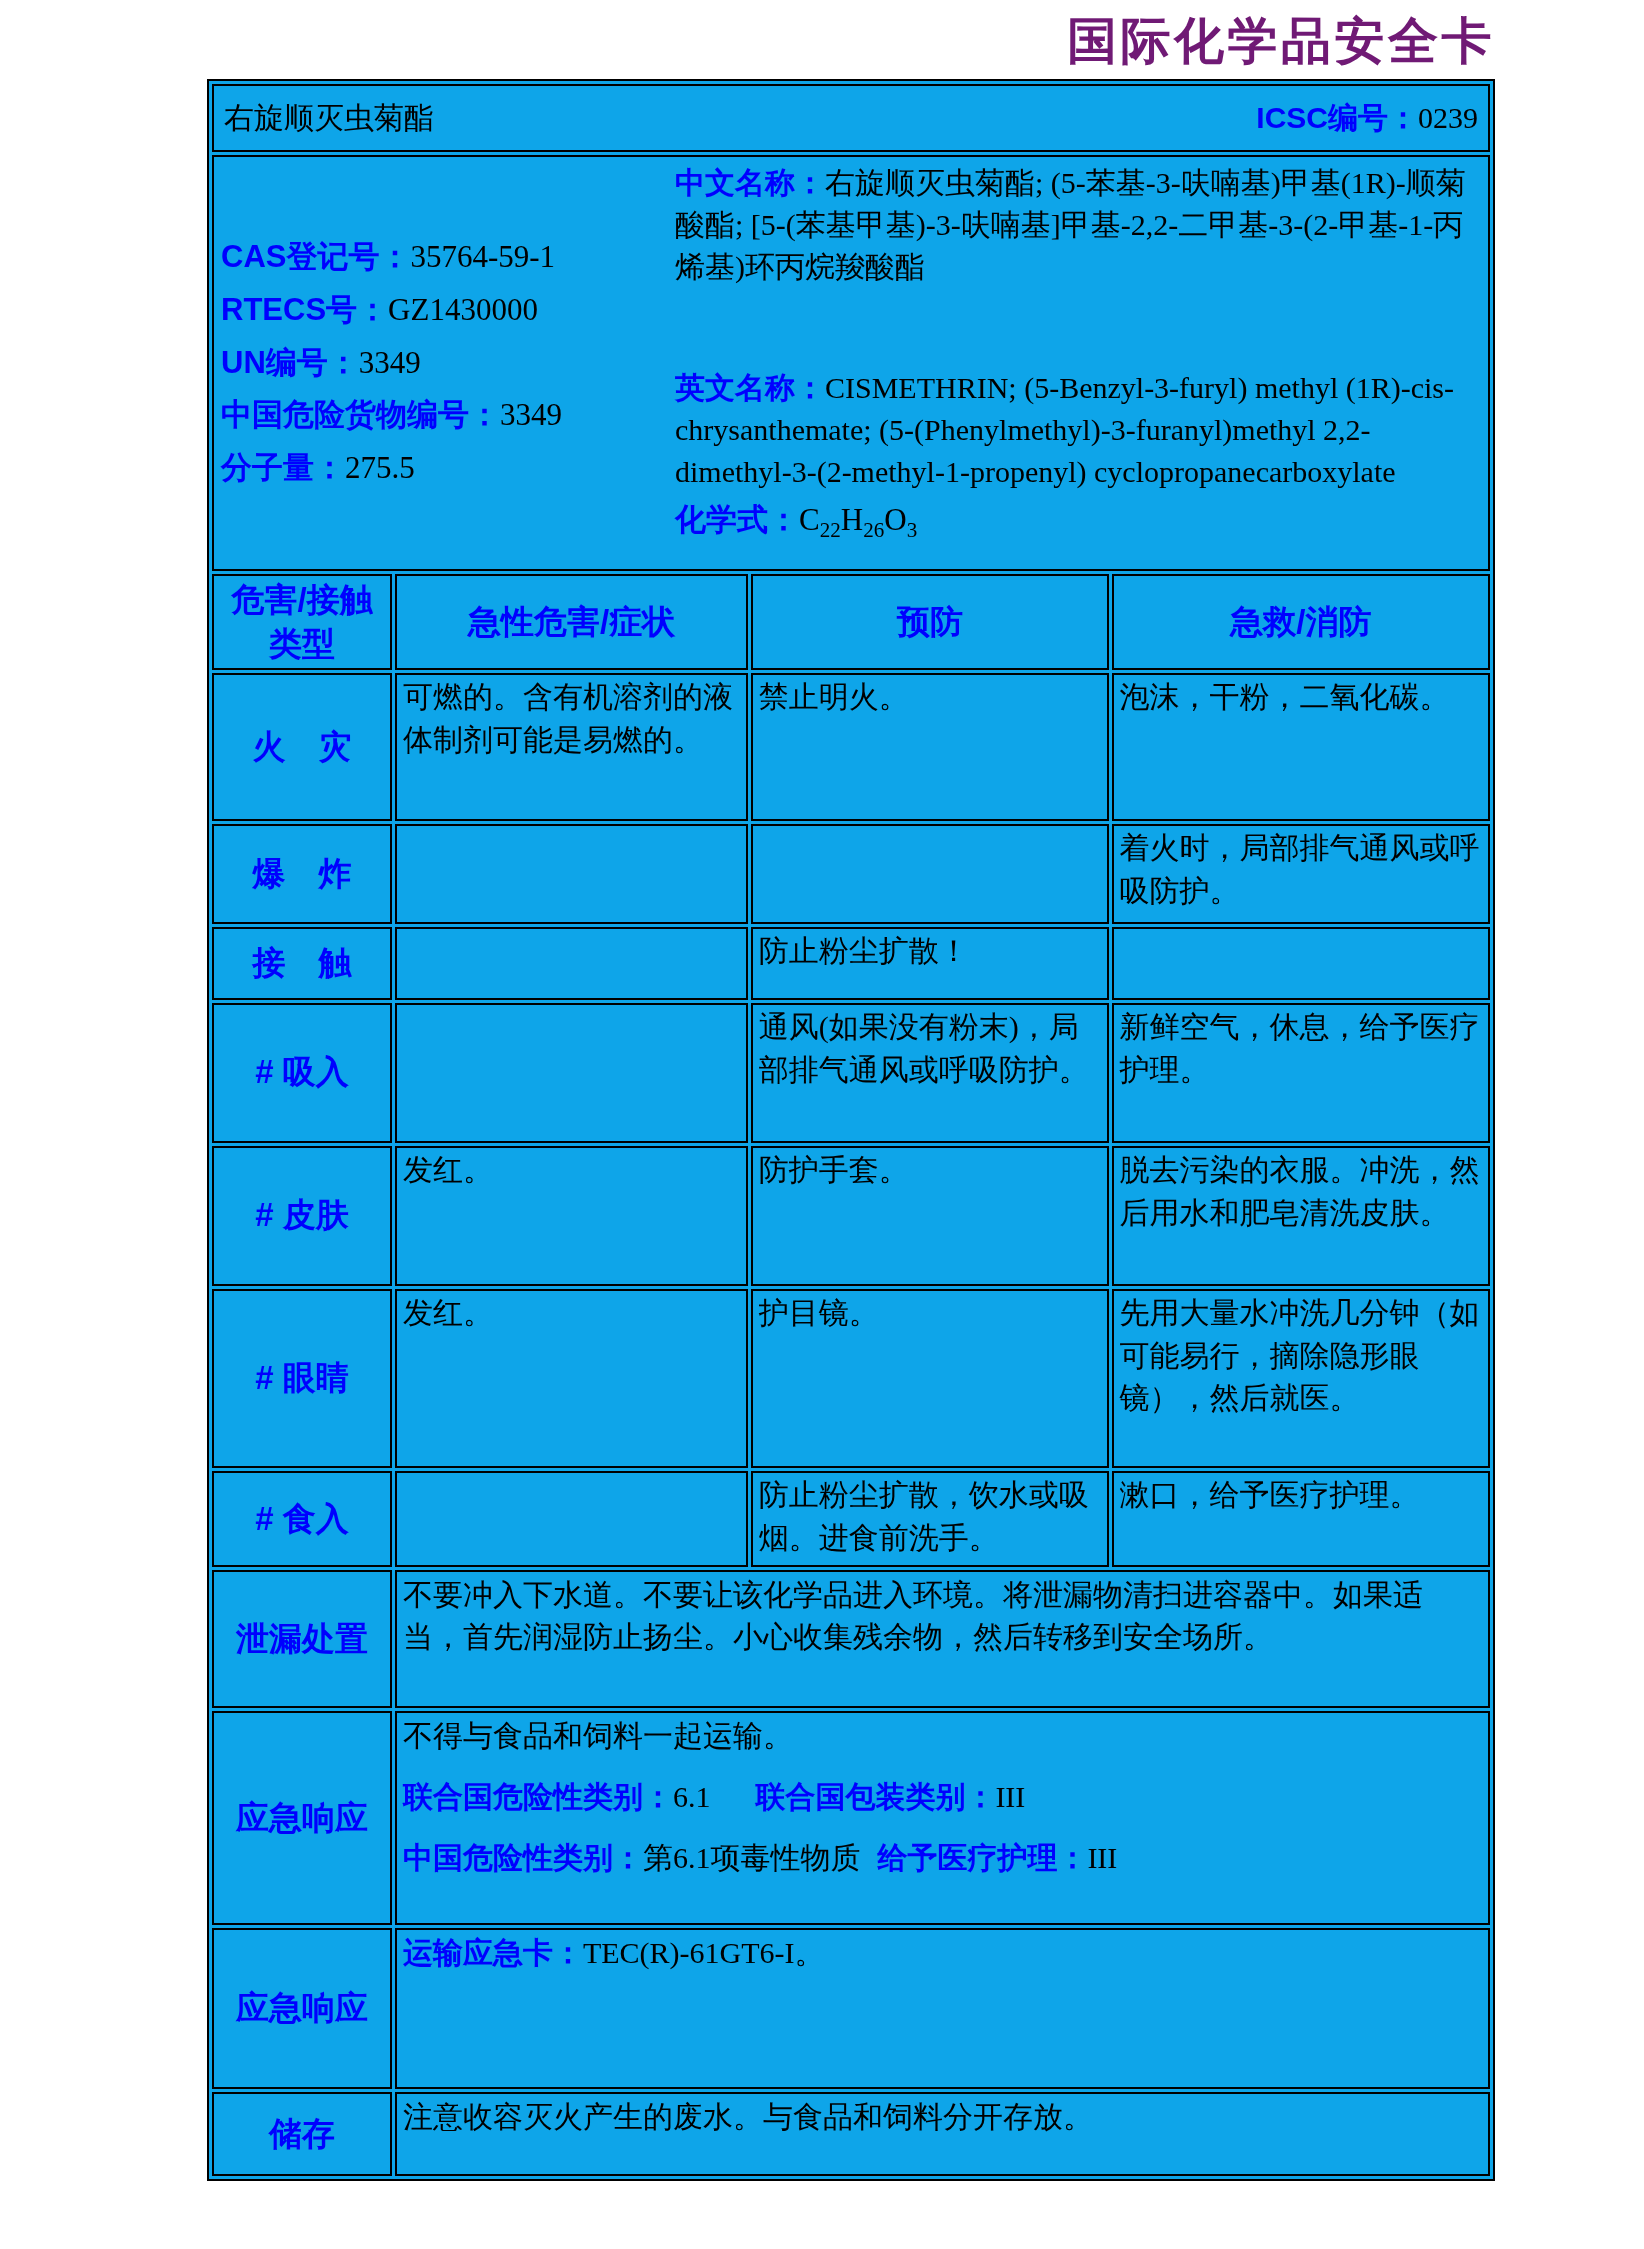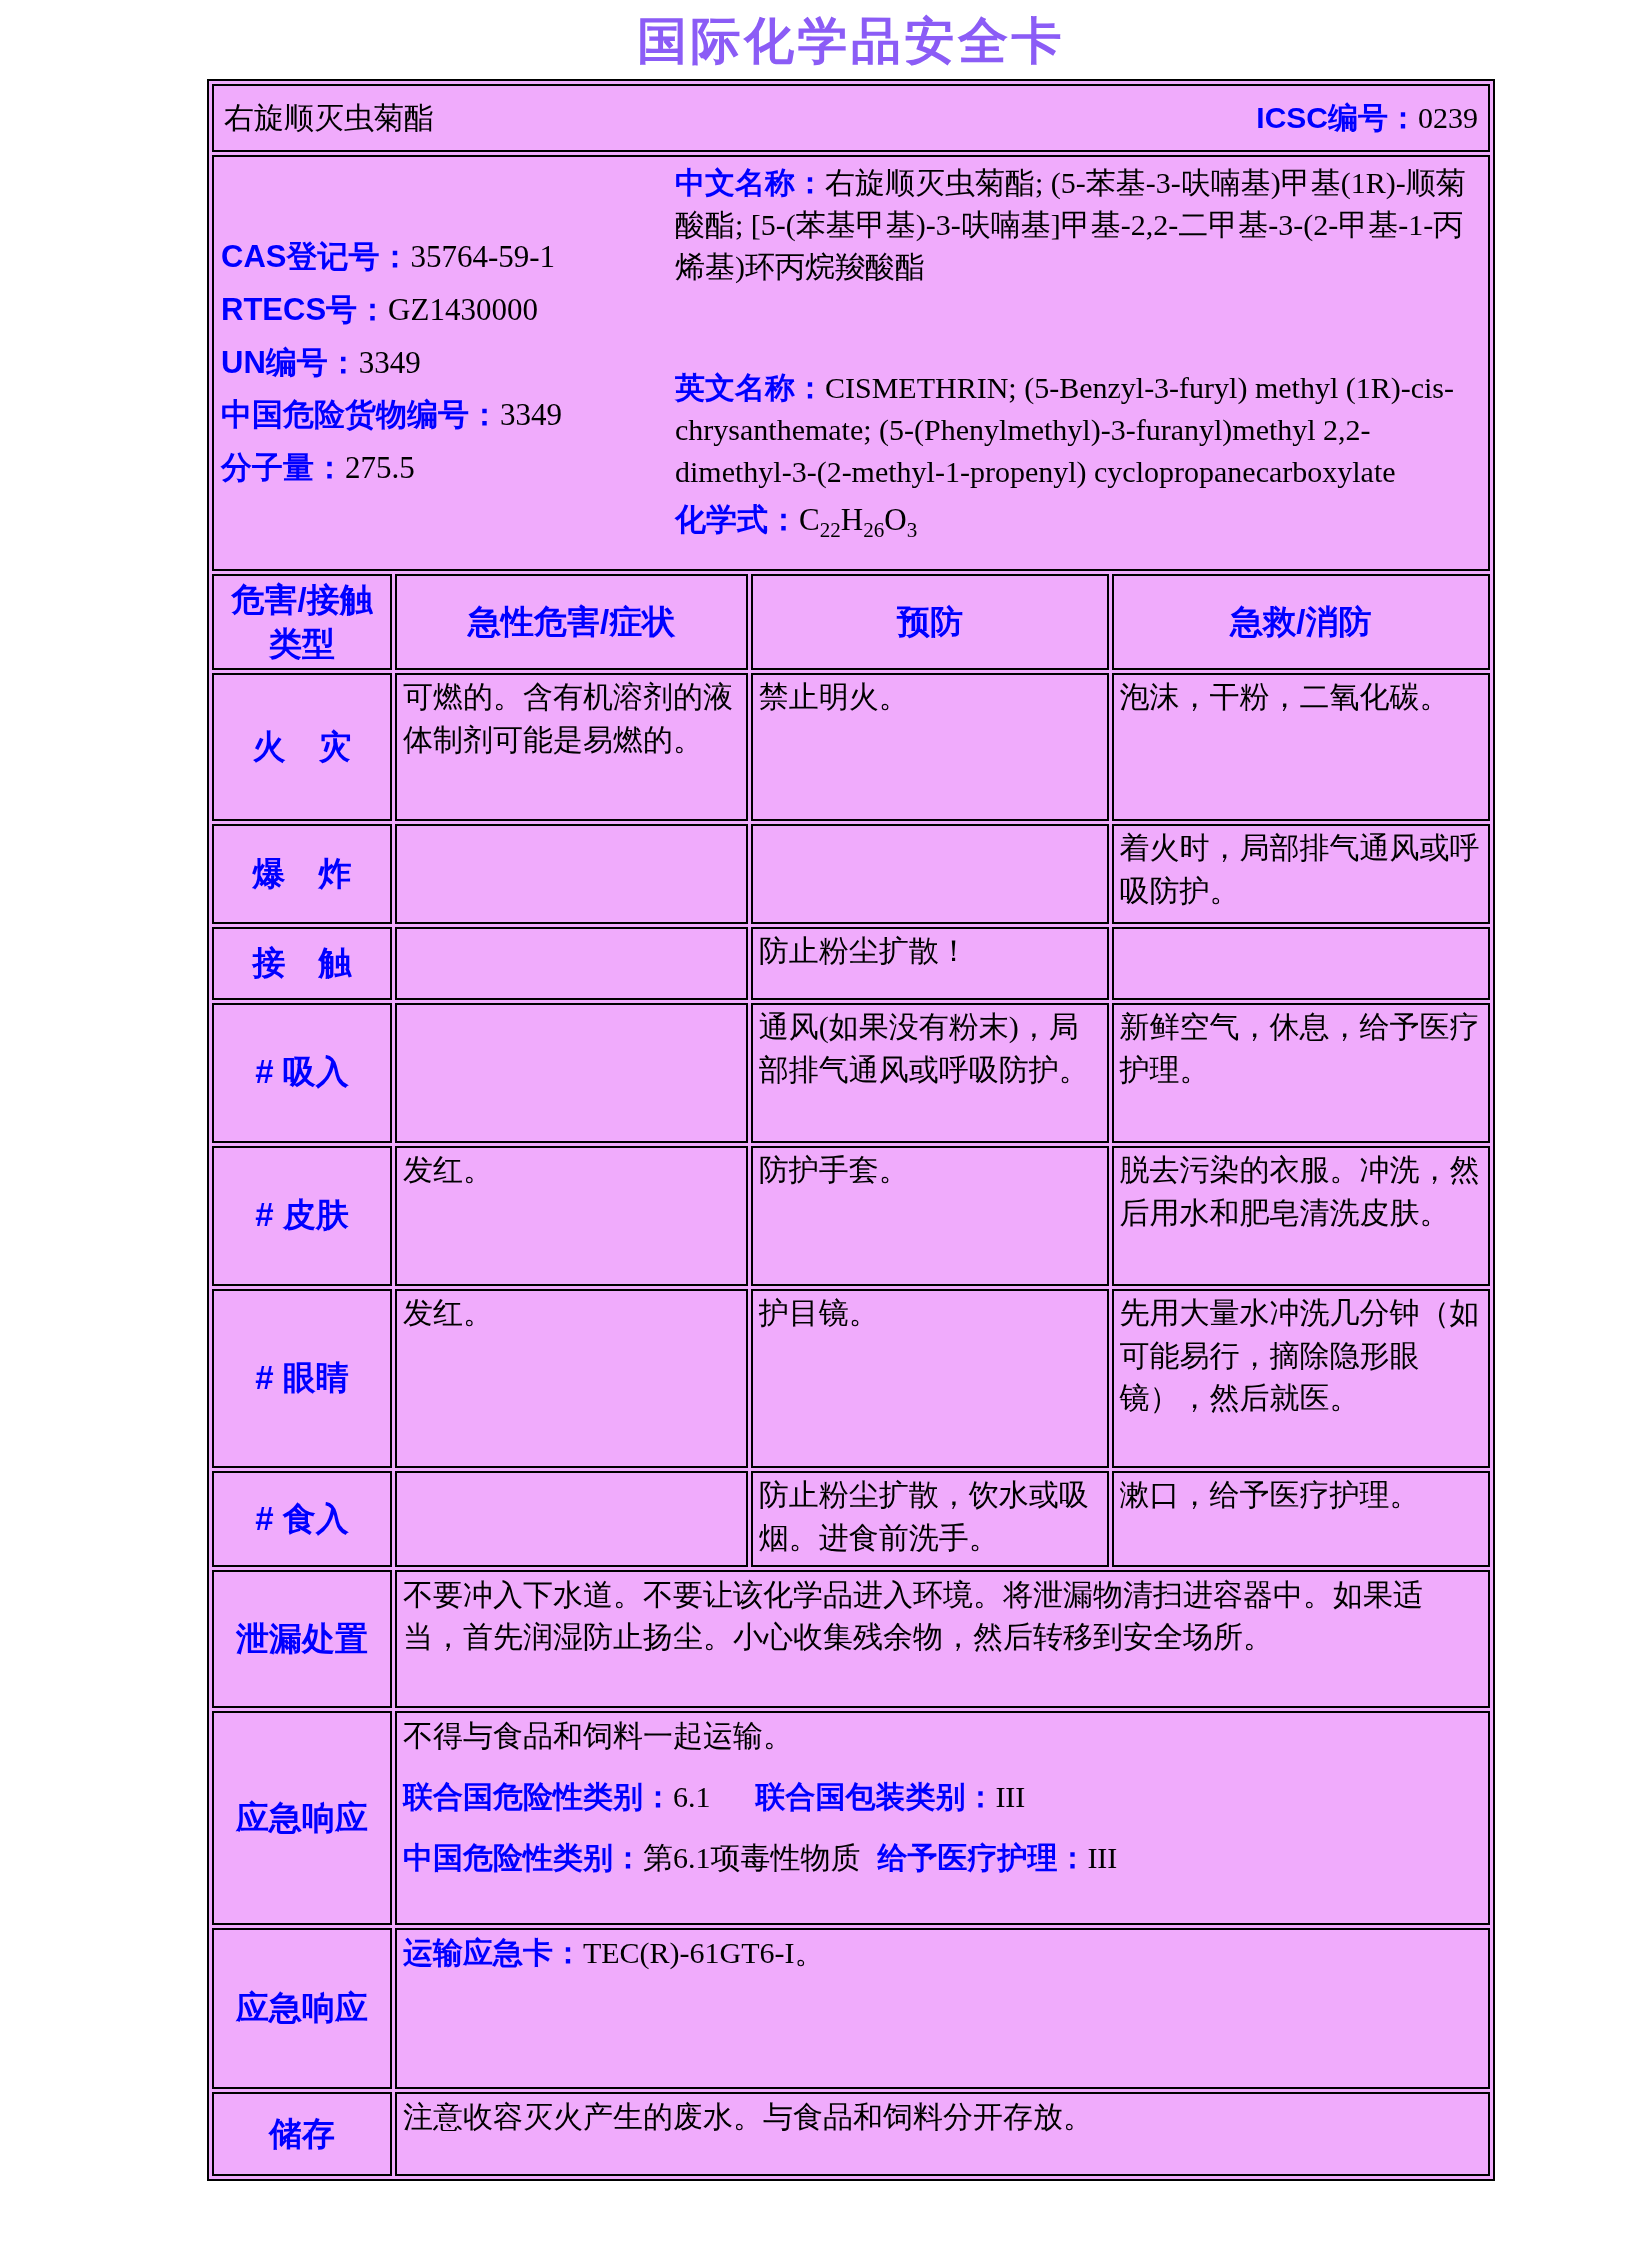--- a/index.html
+++ b/index.html
@@ -15,36 +15,36 @@
     width: 1644px;
     height: 2250px;
     overflow: hidden;
   }
   .container {
     width: 1288px;
     margin-left: 207px;
     padding-top: 14px;
   }
   .title {
-    text-align: center;
-    color: #8b5cf6;
+    text-align: right;
+    color: #701a75;
     font-family: "Liberation Sans", "DejaVu Sans", sans-serif;
     font-weight: bold;
     font-size: 50px;
     letter-spacing: 3.5px;
     line-height: 1.1;
     margin: 0 0 10px 0;
   }
   table.card {
     width: 100%;
     table-layout: fixed;
     border-collapse: separate;
     border-spacing: 3.5px;
     border: 2.8px solid #000;
-    background: #f0abfc;
+    background: #0ea5e9;
   }
   td {
     border: 2.1px solid #000;
     vertical-align: top;
     padding: 1.4px 5.7px 5.7px 5.7px;
     font-size: 30px;
     line-height: 1.42;
     word-break: break-word;
   }
   

